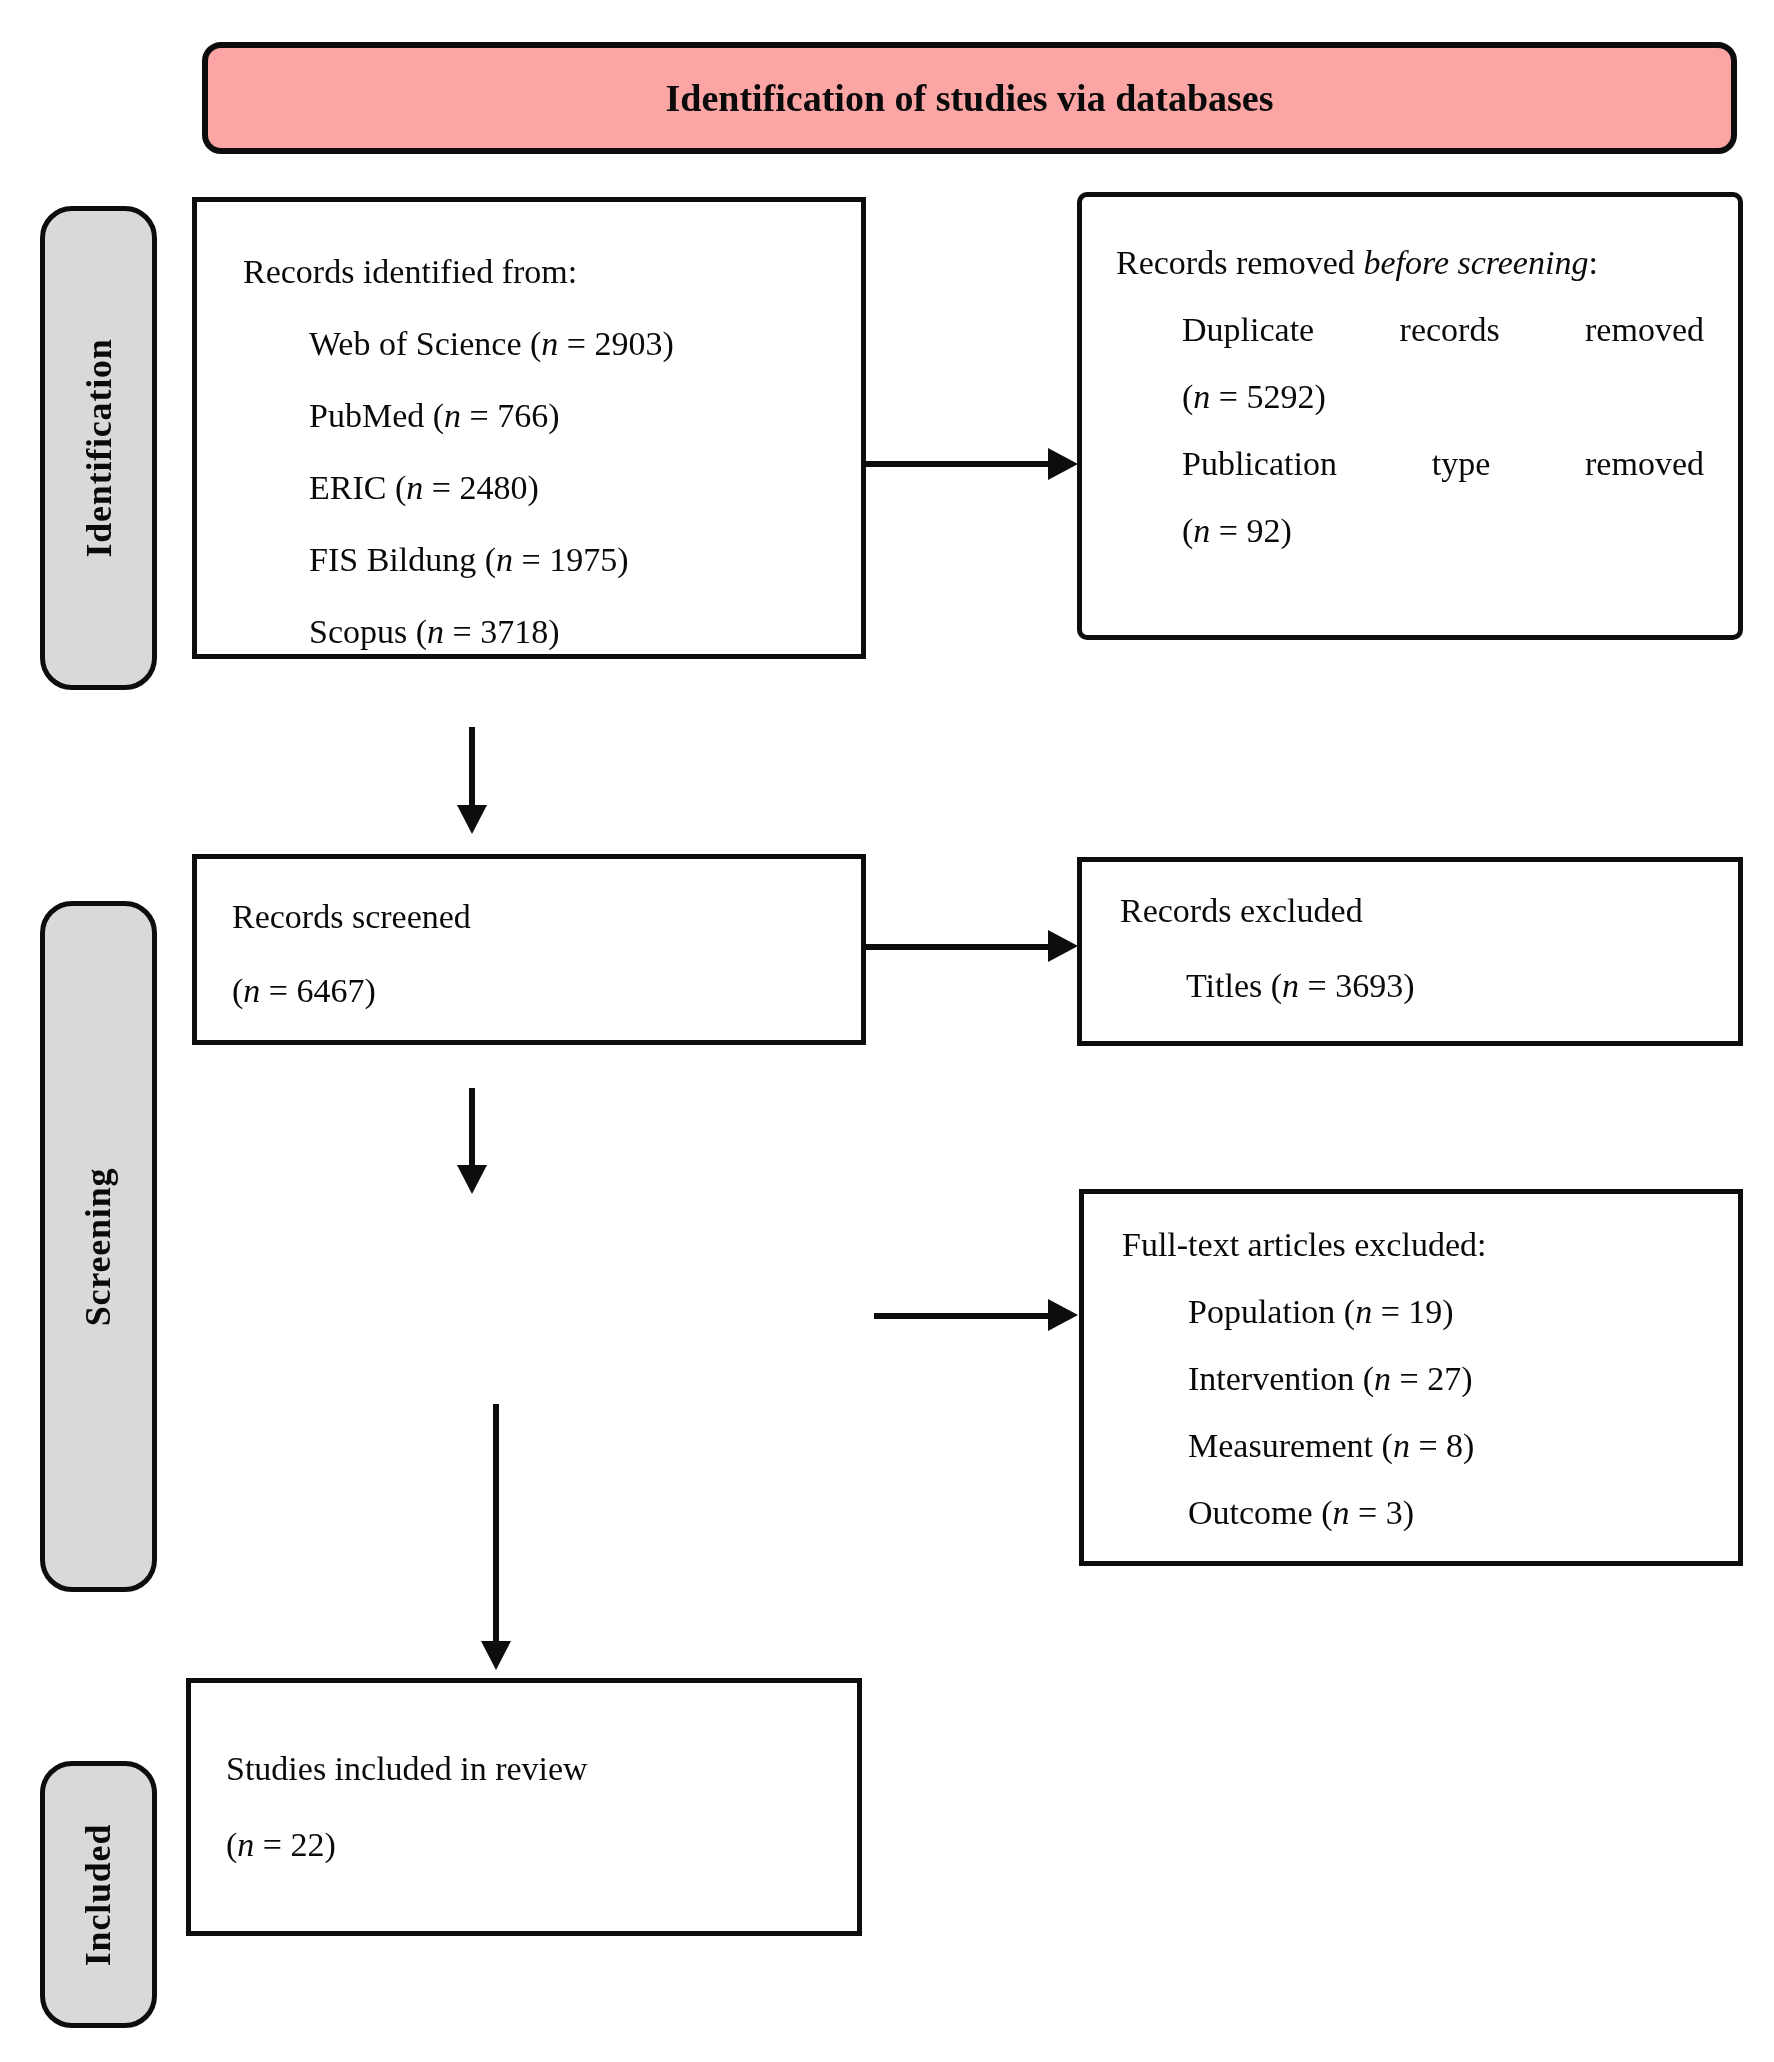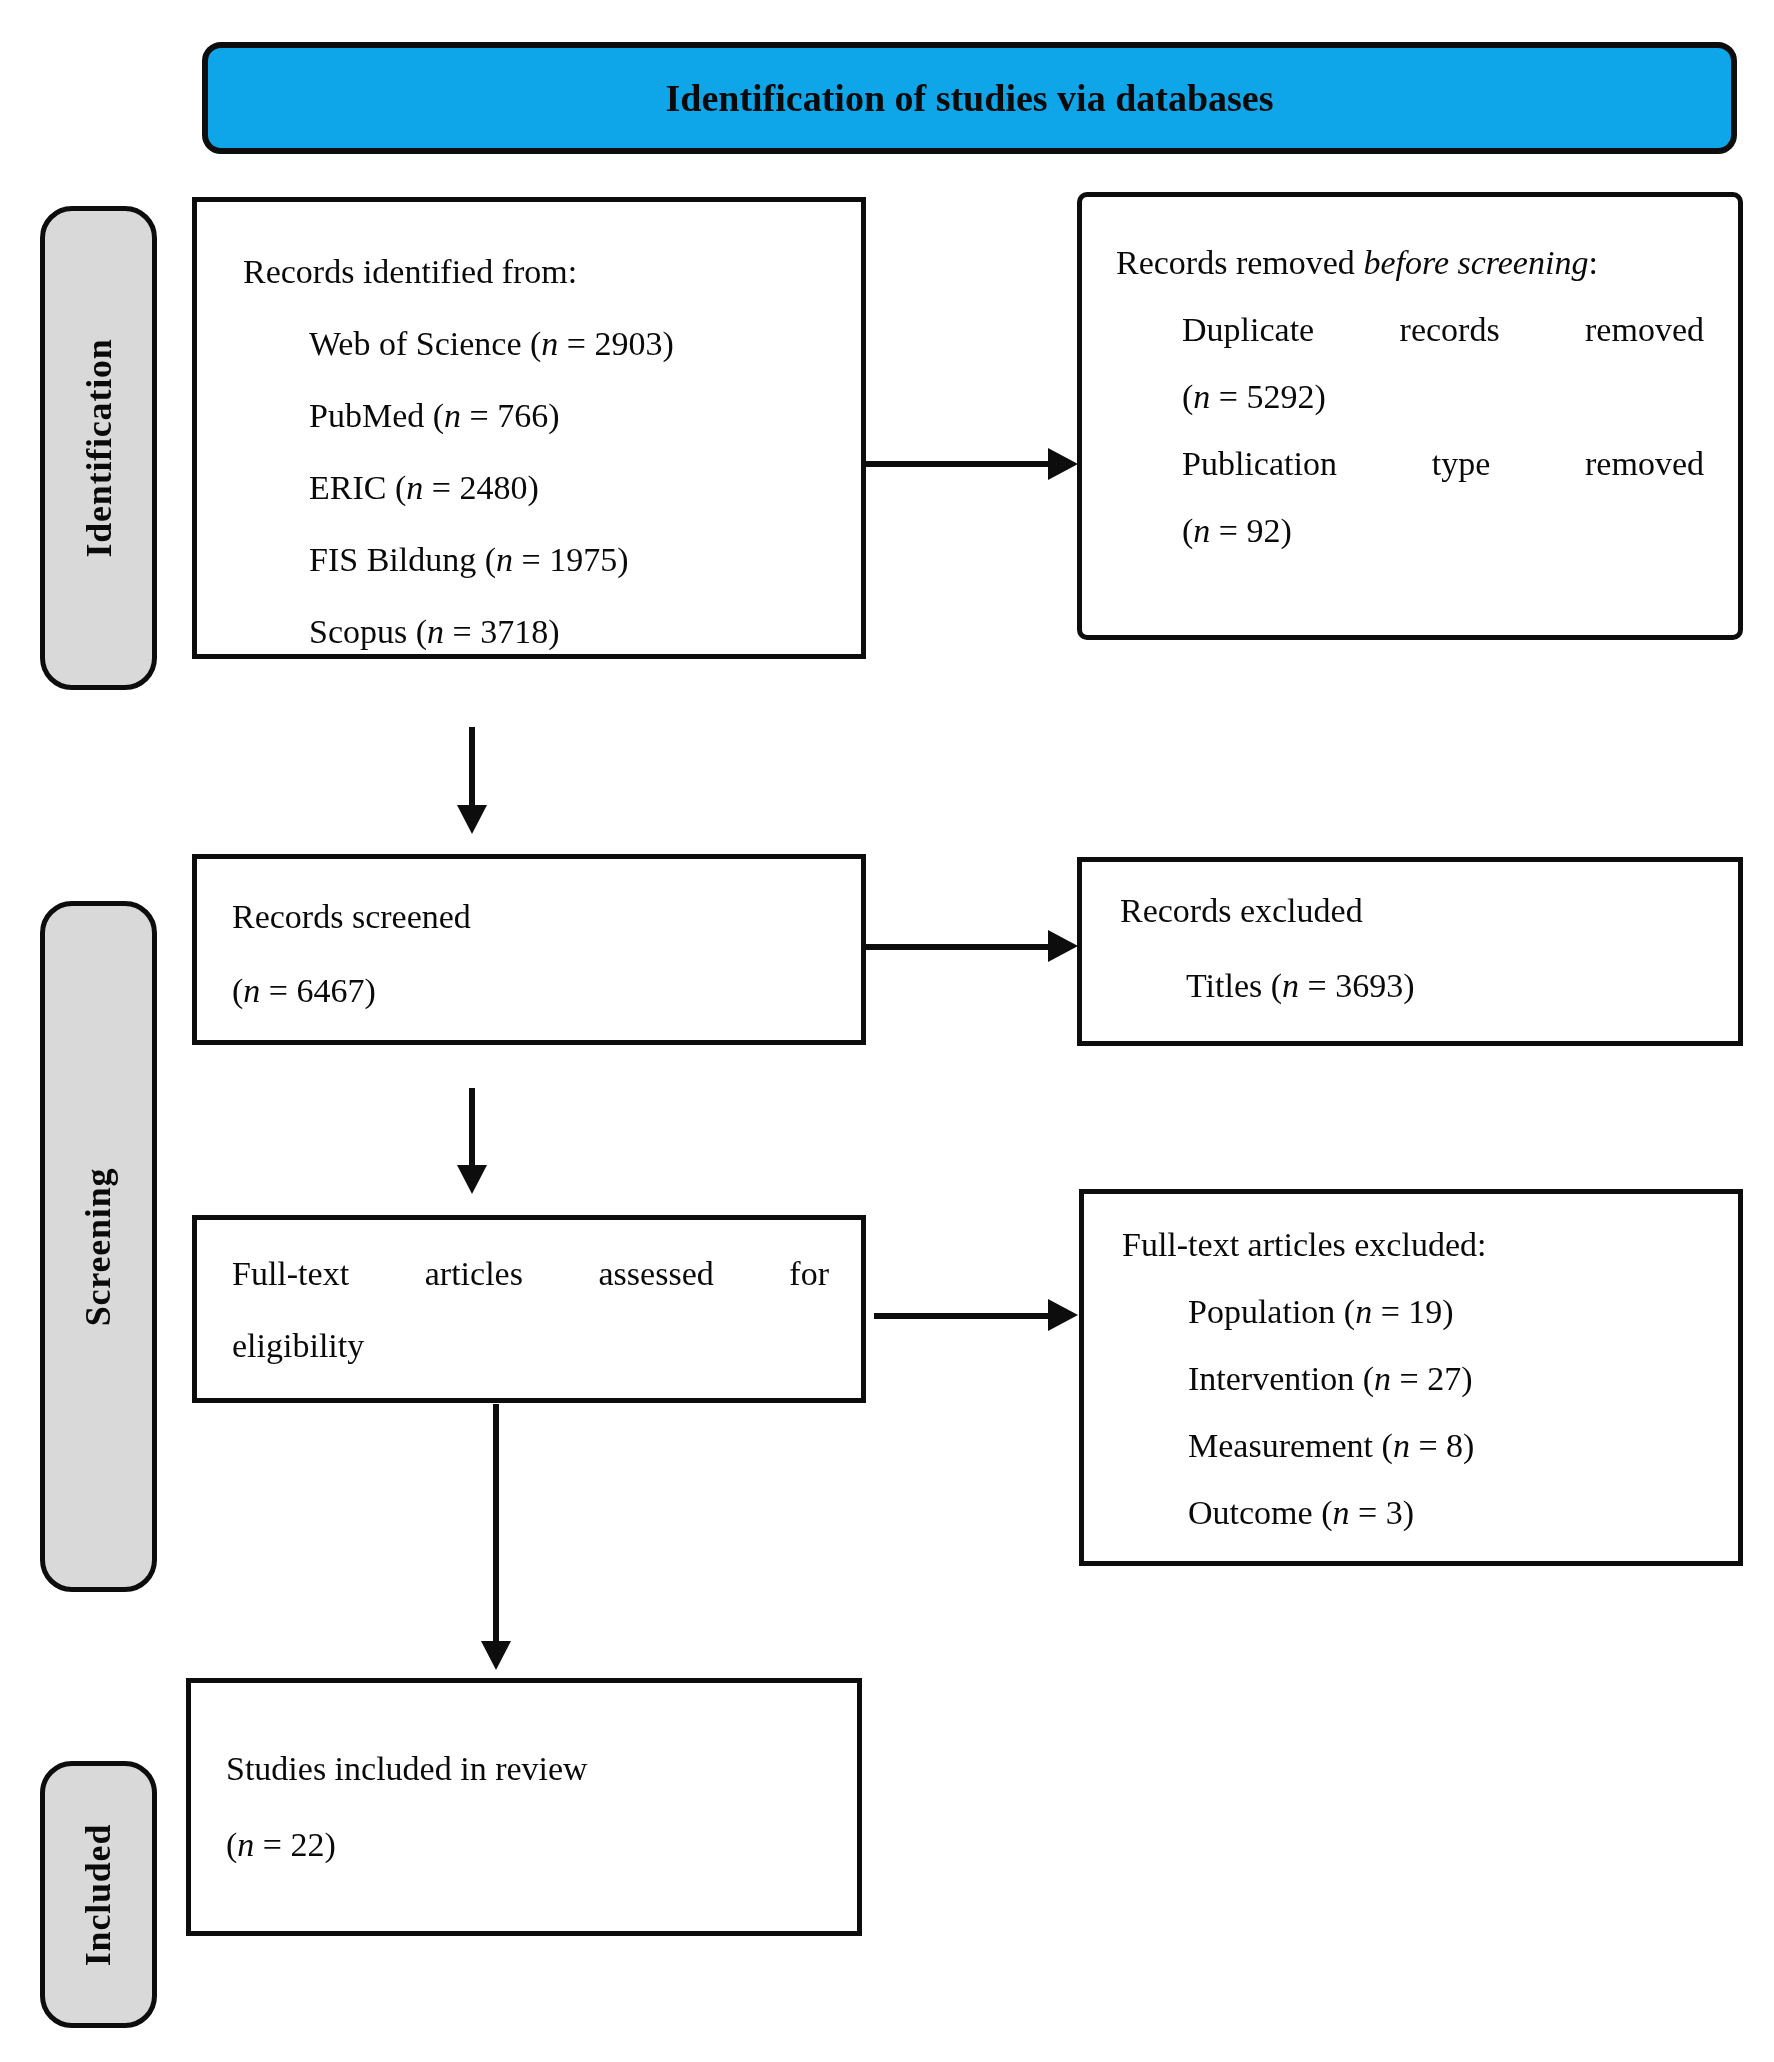--- a/index.html
+++ b/index.html
@@ -8,21 +8,21 @@
     width: 1775px;
     height: 2062px;
     background: #ffffff;
     font-family: "Liberation Serif", "DejaVu Serif", serif;
     color: #0a0a0a;
   }
   .title-box {
     position: absolute;
     left: 202px; top: 42px;
     width: 1535px; height: 112px;
-    background: #0ea5e9;
+    background: #fca5a5;
     border: 6.4px solid #0d0d0d;
     border-radius: 19px;
     box-sizing: border-box;
     display: flex; align-items: center; justify-content: center;
     font-size: 38px; font-weight: 700;
   }
   .pill {
     position: absolute;
     left: 40px; width: 117px;
     background: #d9d9d9;
@@ -115,24 +115,20 @@
   <div class="box b2" style="left:192px; top:854px; width:674px; height:191px;">
     <div class="ln">Records screened</div>
     <div class="ln"><span>(</span><span class="it">n</span><span> = </span><span>6467</span><span>)</span></div>
   </div>
 
   <div class="box r2" style="left:1077px; top:857px; width:666px; height:189px;">
     <div class="ln">Records excluded</div>
     <div class="ln ind"><span>Titles</span><span> (</span><span class="it">n</span><span> = </span><span>3693</span><span>)</span></div>
   </div>
 
-  <div class="box b3" style="left:192px; top:1215px; width:674px; height:188px;">
-    <div class="ln stretch">Full-text articles assessed for</div>
-    <div class="ln">eligibility</div>
-  </div>
 
   <div class="box r3" style="left:1079px; top:1189px; width:664px; height:377px;">
     <div class="ln">Full-text articles excluded:</div>
     <div class="ln ind"><span>Population</span><span> (</span><span class="it">n</span><span> = </span><span>19</span><span>)</span></div>
     <div class="ln ind"><span>Intervention</span><span> (</span><span class="it">n</span><span> = </span><span>27</span><span>)</span></div>
     <div class="ln ind"><span>Measurement</span><span> (</span><span class="it">n</span><span> = </span><span>8</span><span>)</span></div>
     <div class="ln ind"><span>Outcome</span><span> (</span><span class="it">n</span><span> = </span><span>3</span><span>)</span></div>
   </div>
 
   <div class="box b4" style="left:186px; top:1678px; width:676px; height:258px;">

